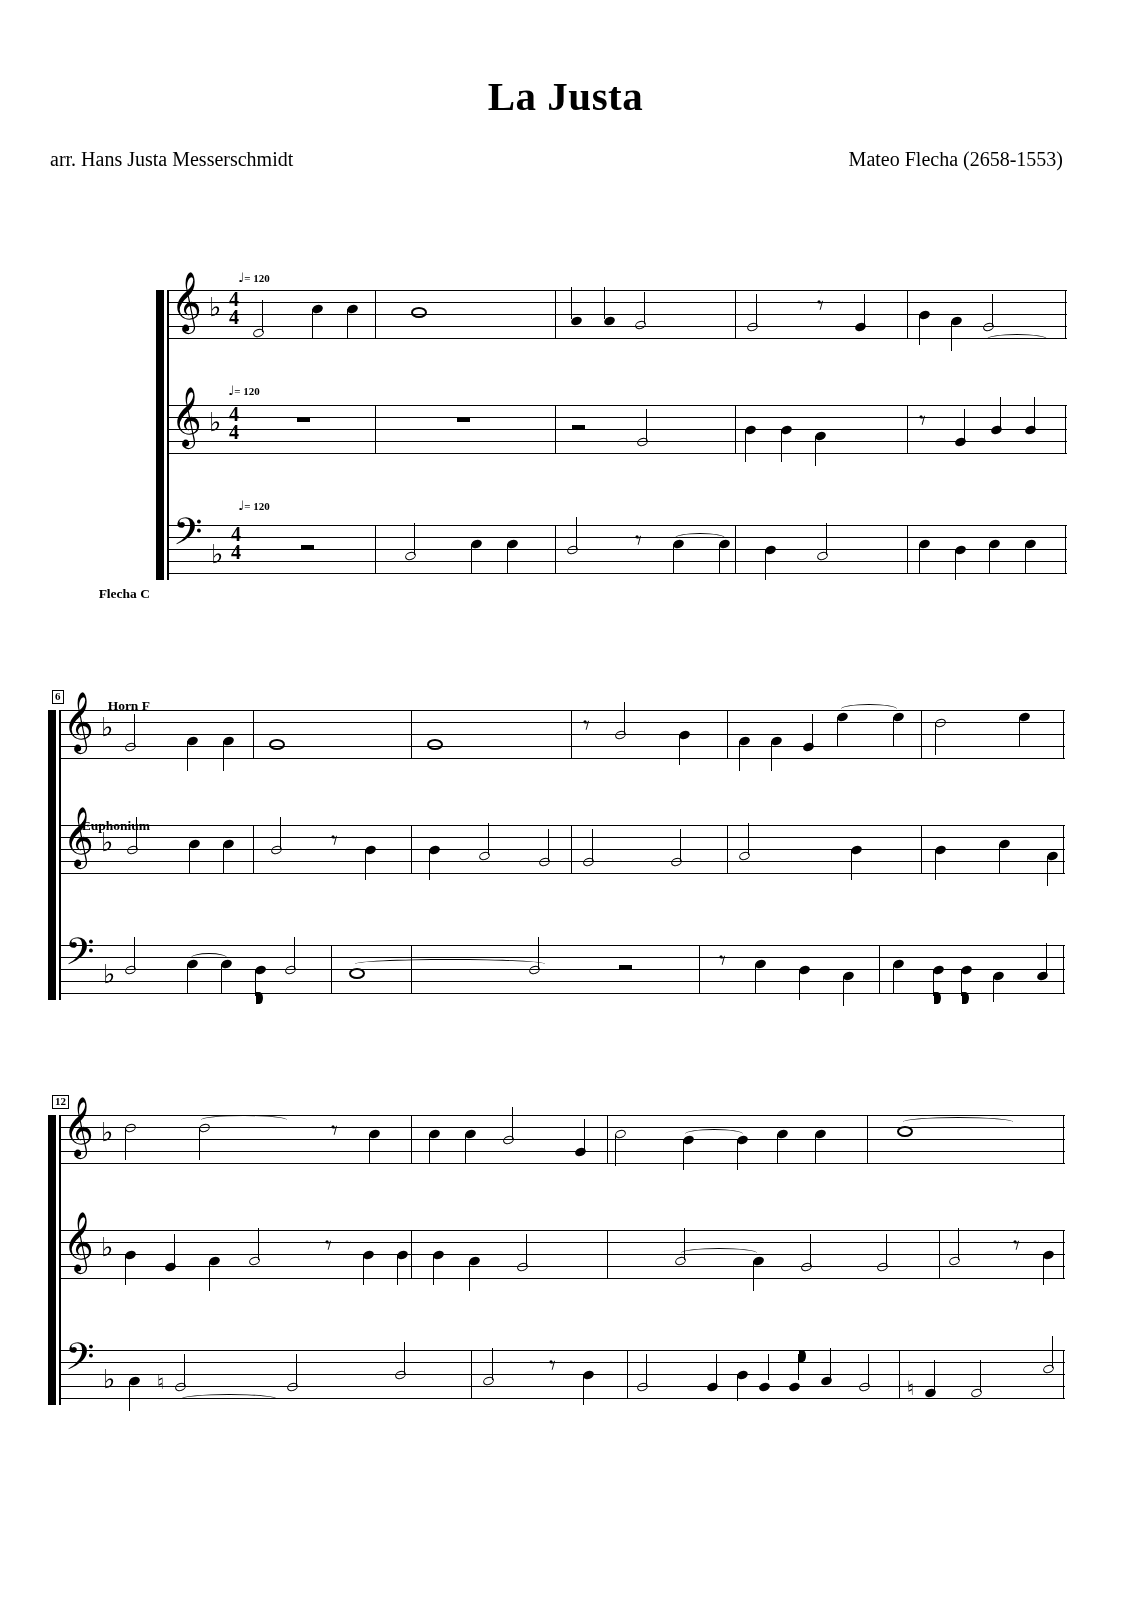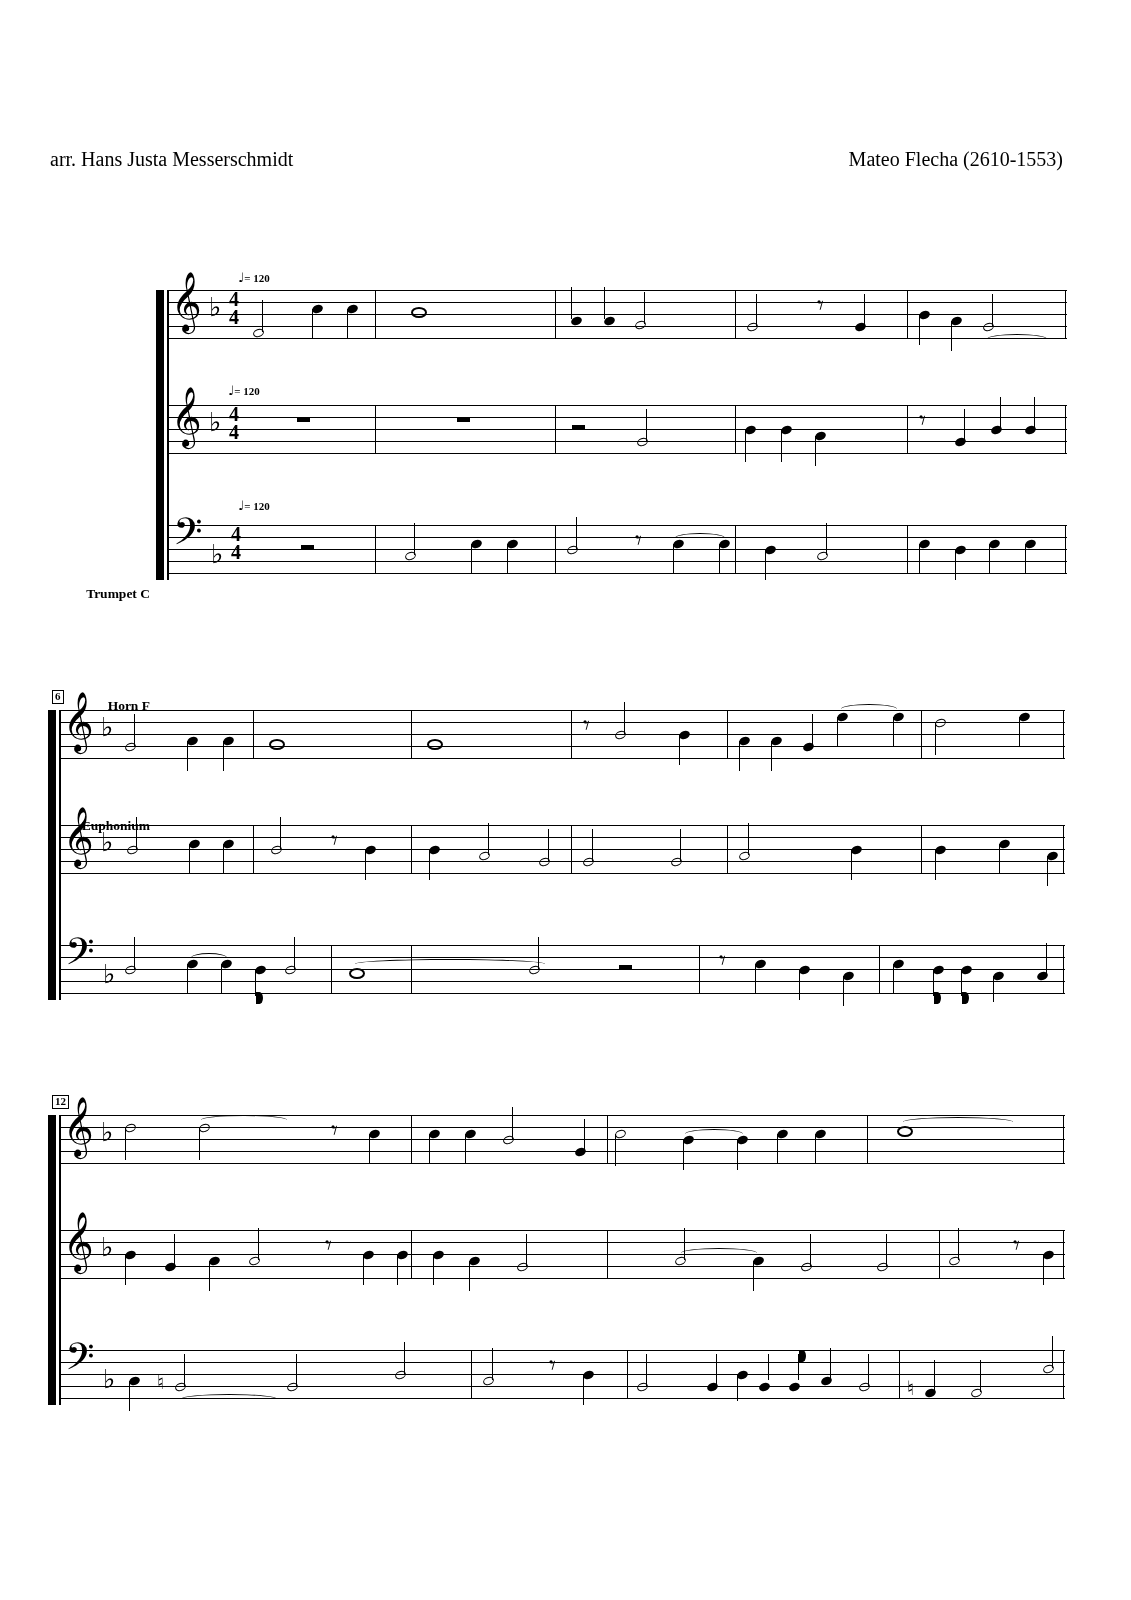--- a/index.html
+++ b/index.html
@@ -181,26 +181,27 @@
     border-top: 1.6px solid #000;
     border-radius: 50%;
     height: 9px;
   }
 </style>
 </head>
 <body>
 
 <div class="page">
 
+  <div class="title">La Justa</div>
   <div class="arranger">arr. Hans Justa Messerschmidt</div>
-  <div class="composer">Mateo Flecha (2610-1553)</div>
+  <div class="composer">Mateo Flecha (2658-1553)</div>
 
   <div class="system" style="top:270px; height:320px;">
 
-    <div class="instr-label" style="top:316px; left:40px; width:110px;">Trumpet C</div>
+    <div class="instr-label" style="top:316px; left:40px; width:110px;">Flecha C</div>
     <div class="instr-label" style="top:428px; left:40px; width:110px;">Horn F</div>
     <div class="instr-label" style="top:548px; left:30px; width:120px;">Euphonium</div>
 
     <div class="brace" style="left:156px; top:20px; height:290px;"></div>
     <div class="sysbar" style="left:167px; top:20px; height:290px;"></div>
 
     <div class="tempo" style="left:238px; top:0px;"><span class="q">♩</span><span>= 120</span></div>
     <div class="tempo" style="left:228px; top:113px;"><span class="q">♩</span><span>= 120</span></div>
     <div class="tempo" style="left:238px; top:228px;"><span class="q">♩</span><span>= 120</span></div>
 

